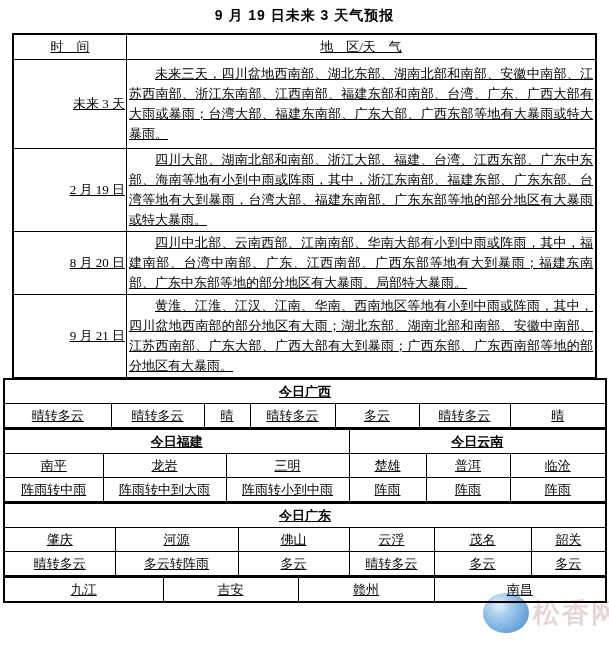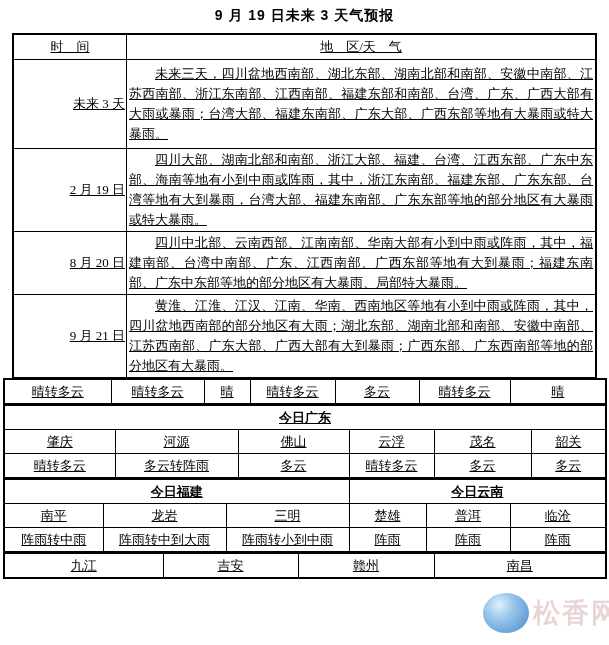--- a/index.html
+++ b/index.html
@@ -80,60 +80,31 @@
     <colgroup>
         <col style="width:107px">
         <col style="width:93px">
         <col style="width:46px">
         <col style="width:85px">
         <col style="width:84px">
         <col style="width:91px">
         <col style="width:96px">
       </colgroup>
     <tbody>
+        <tr>
+      <td colspan="7" class="sec-title">今日广西</td>
+    </tr>
     <tr>
       <td>晴转多云</td>
       <td>晴转多云</td>
       <td>晴</td>
       <td>晴转多云</td>
       <td>多云</td>
       <td>晴转多云</td>
       <td>晴</td>
-    </tr>
-  </tbody>
-    </table>
-
-  <table class="city-table">
-    <colgroup>
-        <col style="width:111px">
-        <col style="width:123px">
-        <col style="width:111px">
-        <col style="width:85px">
-        <col style="width:97px">
-        <col style="width:75px">
-      </colgroup>
-    <tbody>
-        <tr>
-      <td colspan="6" class="sec-title">今日广东</td>
-    </tr>
-    <tr>
-      <td>肇庆</td>
-      <td>河源</td>
-      <td>佛山</td>
-      <td>云浮</td>
-      <td>茂名</td>
-      <td>韶关</td>
-    </tr>
-    <tr>
-      <td>晴转多云</td>
-      <td>多云转阵雨</td>
-      <td>多云</td>
-      <td>晴转多云</td>
-      <td>多云</td>
-      <td>多云</td>
     </tr>
   </tbody>
     </table>
 
   <table class="city-table">
     <colgroup>
         <col style="width:99px">
         <col style="width:123px">
         <col style="width:123px">
         <col style="width:77px">
@@ -159,20 +130,52 @@
       <td>阵雨转小到中雨</td>
       <td>阵雨</td>
       <td>阵雨</td>
       <td>阵雨</td>
     </tr>
   </tbody>
     </table>
 
   <table class="city-table">
     <colgroup>
+        <col style="width:111px">
+        <col style="width:123px">
+        <col style="width:111px">
+        <col style="width:85px">
+        <col style="width:97px">
+        <col style="width:75px">
+      </colgroup>
+    <tbody>
+        <tr>
+      <td colspan="6" class="sec-title">今日广东</td>
+    </tr>
+    <tr>
+      <td>肇庆</td>
+      <td>河源</td>
+      <td>佛山</td>
+      <td>云浮</td>
+      <td>茂名</td>
+      <td>韶关</td>
+    </tr>
+    <tr>
+      <td>晴转多云</td>
+      <td>多云转阵雨</td>
+      <td>多云</td>
+      <td>晴转多云</td>
+      <td>多云</td>
+      <td>多云</td>
+    </tr>
+  </tbody>
+    </table>
+
+  <table class="city-table">
+    <colgroup>
         <col style="width:159px">
         <col style="width:135px">
         <col style="width:136px">
         <col style="width:172px">
       </colgroup>
     <tbody>
     <tr>
       <td>九江</td>
       <td>吉安</td>
       <td>赣州</td>

